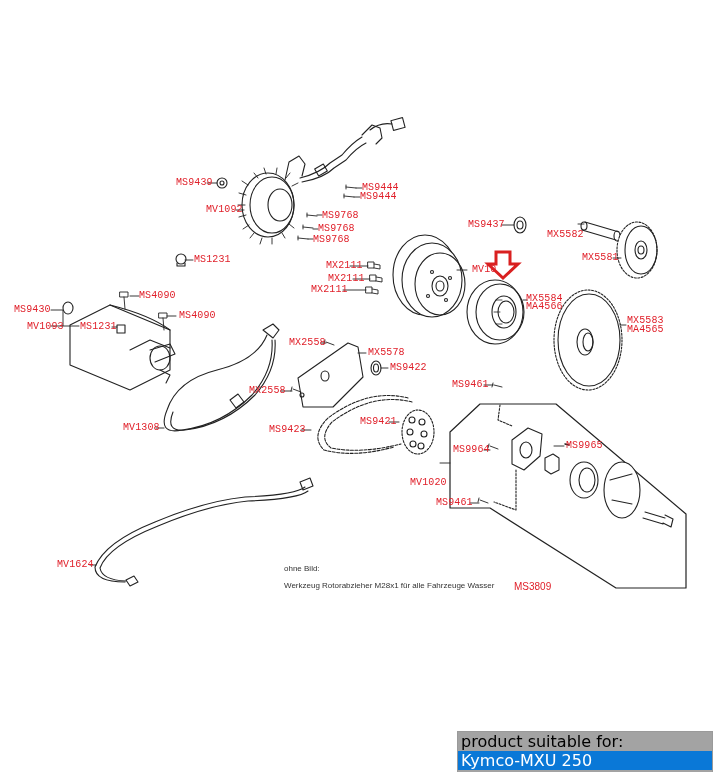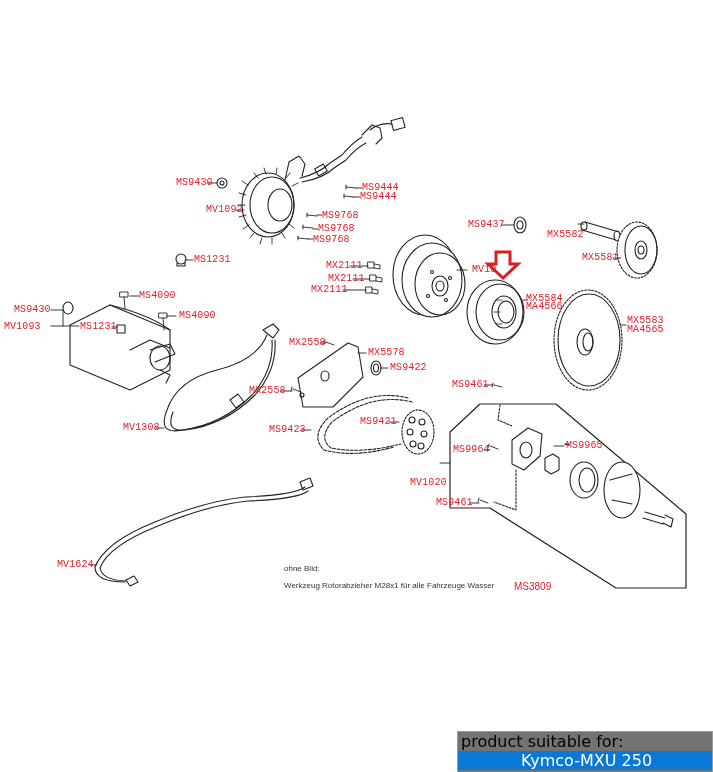--- a/index.html
+++ b/index.html
@@ -4,25 +4,25 @@
 <style>
   html, body { margin:0; padding:0; background:#ffffff; }
   body { width:713px; height:772px; position:relative; overflow:hidden;
          font-family:"Liberation Sans", sans-serif; }
   #drawing { position:absolute; left:0; top:0; width:713px; height:772px; }
   .lbl { position:absolute; font-size:10px; color:#e0202a; white-space:nowrap;
          line-height:10px; letter-spacing:0.1px;font-family:Liberation Mono, monospace; }
   .note { position:absolute; font-size:8px; color:#333; white-space:nowrap;text-align:center; }
   .note-code { position:absolute; font-size:10px; color:#e0202a; white-space:nowrap; }
   .suit-box { position:absolute; left:457px; top:731px; width:254px; height:40px;
-              border:1px solid #9a9a9a; background:#737373; }
+              border:1px solid #9a9a9a; background:#a3a3a3; }
   .suit-head { height:19px; line-height:19px; padding-left:3px; font-size:16px; color:#000;
                font-family:"DejaVu Sans", sans-serif; }
   .suit-sel { height:19px; line-height:19px; padding-left:3px; font-size:16px; color:#fff;
-              background:#0a78d7; font-family:"DejaVu Sans", sans-serif;text-align:center; }
+              background:#0a78d7; font-family:"DejaVu Sans", sans-serif; }
 </style>
 </head>
 <body>
 
 <svg id="drawing" viewBox="0 0 713 772" xmlns="http://www.w3.org/2000/svg">
   <g fill="none" stroke="#222" stroke-width="1.1" stroke-linecap="round" stroke-linejoin="round">
 
     <g>
       <ellipse cx="268" cy="205" rx="26" ry="32" fill="#fff"></ellipse>
       <ellipse cx="272" cy="205" rx="22" ry="28"></ellipse>
@@ -244,21 +244,21 @@
 <span class="lbl" style="left:328px;top:274px">MX2111</span>
 <span class="lbl" style="left:311px;top:285px">MX2111</span>
 <span class="lbl" style="left:472px;top:265px">MV10</span>
 <span class="lbl" style="left:526px;top:294px">MX5584</span>
 <span class="lbl" style="left:526px;top:302px">MA4566</span>
 <span class="lbl" style="left:627px;top:316px">MX5583</span>
 <span class="lbl" style="left:627px;top:325px">MA4565</span>
 <span class="lbl" style="left:139px;top:291px">MS4090</span>
 <span class="lbl" style="left:179px;top:311px">MS4090</span>
 <span class="lbl" style="left:14px;top:305px">MS9430</span>
-<span class="lbl" style="left:4px;top:322px">MV1093</span>
+<span class="lbl" style="left:27px;top:322px">MV1093</span>
 <span class="lbl" style="left:80px;top:322px">MS1231</span>
 <span class="lbl" style="left:289px;top:338px">MX2558</span>
 <span class="lbl" style="left:368px;top:348px">MX5578</span>
 <span class="lbl" style="left:390px;top:363px">MS9422</span>
 <span class="lbl" style="left:249px;top:386px">MX2558</span>
 <span class="lbl" style="left:452px;top:380px">MS9461</span>
 <span class="lbl" style="left:123px;top:423px">MV1308</span>
 <span class="lbl" style="left:269px;top:425px">MS9423</span>
 <span class="lbl" style="left:360px;top:417px">MS9421</span>
 <span class="lbl" style="left:566px;top:441px">MS9965</span>

